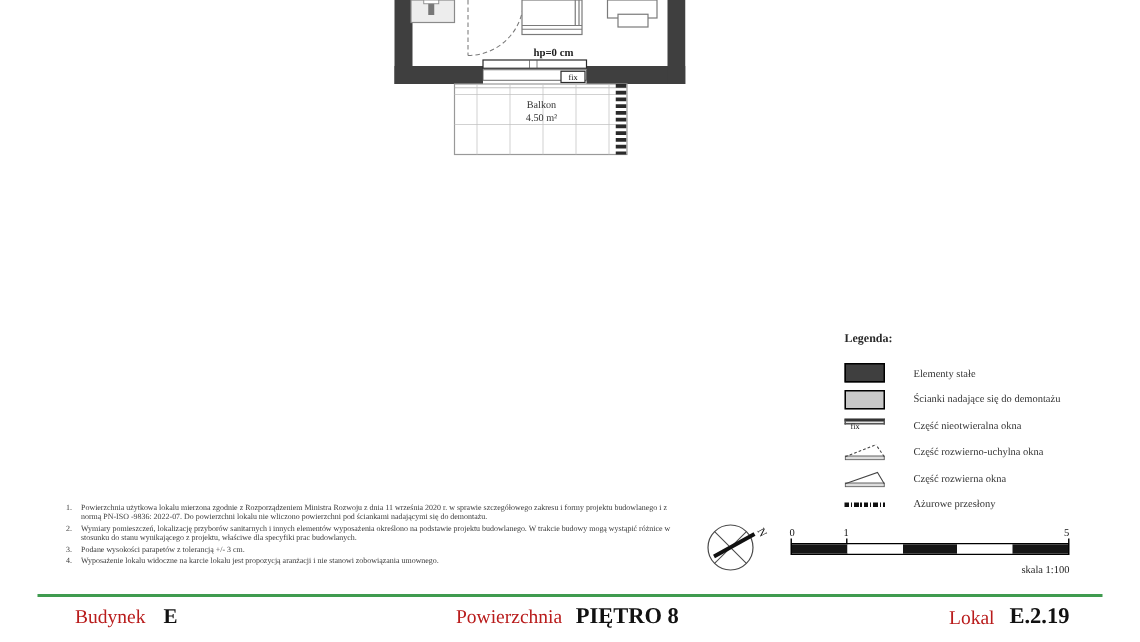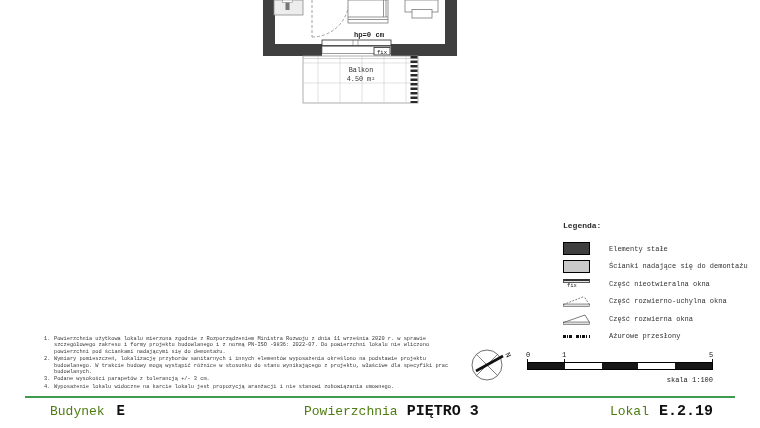--- a/index.html
+++ b/index.html
@@ -1,19 +1,19 @@
 <!DOCTYPE html>
 <html><head>
 <meta charset="utf-8">
 <style>
   * { margin:0; padding:0; box-sizing:border-box; }
   html,body { background:#fff; }
   .page {
     position:relative; width:760px; height:428px; background:#ffffff;
-    overflow:hidden; font-family:Liberation Mono, monospace; color:#222;
+    overflow:hidden; font-family:Liberation Serif, serif; color:#222;
   }
   
   .plan-svg { position:absolute; left:261px; top:0; width:196px; height:106px; }
   
   .legend { position:absolute; left:563px; top:221px; width:200px; }
   .legend-title { font-size:8px; font-weight:bold; color:#2a2a2a; margin-bottom:10px; }
   .legend-row { display:flex; align-items:center; height:17.5px; }
   .legend-sym { width:30px; display:flex; align-items:center; justify-content:flex-start; margin-right:16px; flex:0 0 30px; }
   .legend-label { font-size:7px; color:#333; white-space:nowrap; }
   .swatch { width:27px; height:13px; border:1px solid #000; display:block; }
@@ -35,21 +35,21 @@
   .sb-label { position:absolute; top:0; font-size:7px; color:#111; transform:translateX(-50%); }
   .sb-tick { position:absolute; top:8px; width:1px; height:3px; background:#111; }
   .sb-bar { position:absolute; left:0; top:11px; width:186px; height:8px; border:1px solid #000; display:flex; }
   .sb-seg { flex:1 1 20%; height:100%; }
   .sb-seg.b { background:#161616; } .sb-seg.w { background:#ffffff; }
   .sb-caption { position:absolute; right:0; top:25px; font-size:7px; color:#222; }
   
   .footer-line { position:absolute; left:25px; top:396px; width:710px; height:2px; }
   .footer-group { position:absolute; top:403px; display:flex; align-items:baseline; }
   .fg-building { left:50px; gap:12px; } .fg-floor { left:304px; gap:9px; } .fg-unit { right:47px; gap:10px;align-items:center; }
-  .f-label { font-size:13px; color:#4d7c0f; }
+  .f-label { font-size:13px; color:#b91c1c; }
   .f-value { font-size:15px; font-weight:bold; color:#111; }
   .fg-building .f-value { font-size:14px; }
 </style>
 </head>
 <body>
 
 <div class="page">
 
   <svg class="plan-svg" viewBox="0 0 196 106">
 
@@ -214,20 +214,20 @@
     <div class="sb-caption">skala 1:100</div>
   </div>
 
   <div class="footer-line" style="background: rgb(63, 155, 79);"></div>
   <div class="footer-group fg-building">
     <span class="f-label">Budynek</span>
     <span class="f-value">E</span>
   </div>
   <div class="footer-group fg-floor">
     <span class="f-label">Powierzchnia</span>
-    <span class="f-value">PIĘTRO 3</span>
+    <span class="f-value">PIĘTRO 8</span>
   </div>
   <div class="footer-group fg-unit">
     <span class="f-label">Lokal</span>
     <span class="f-value">E.2.19</span>
   </div>
 
 </div>
 
 </body></html>

